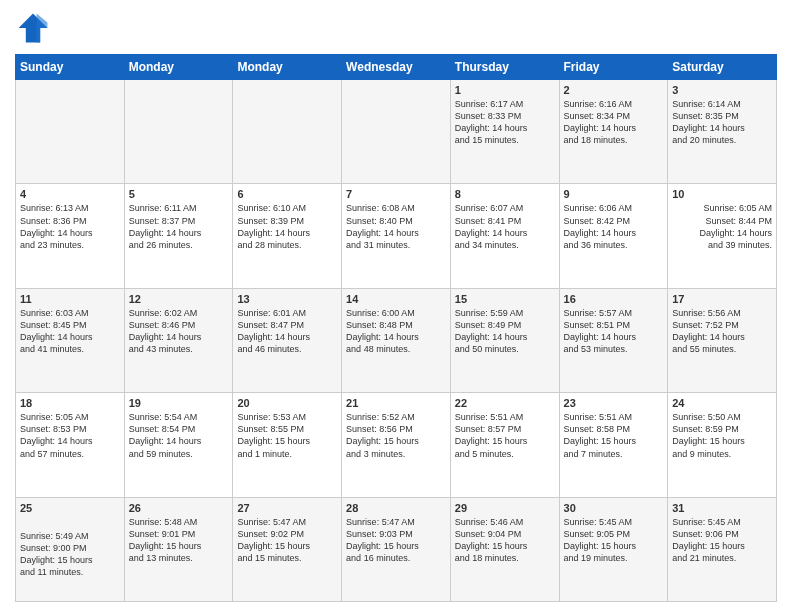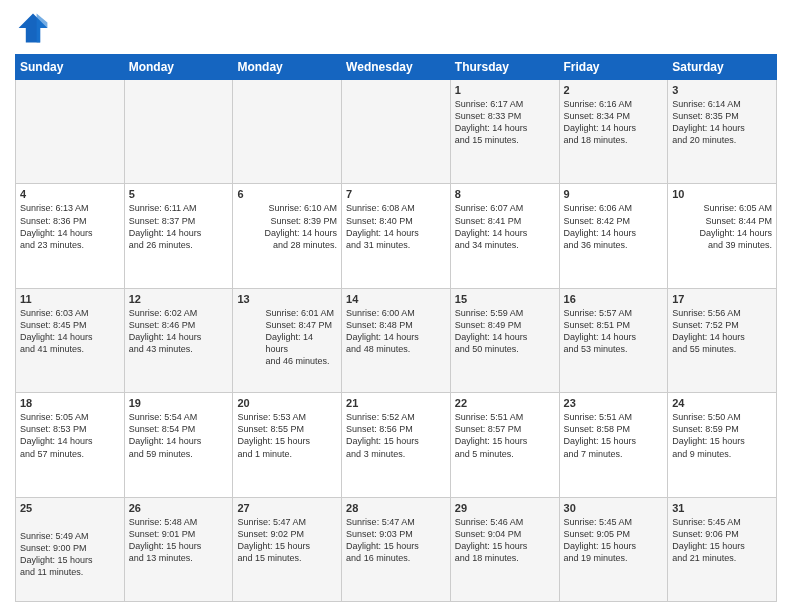--- a/index.html
+++ b/index.html
@@ -174,21 +174,21 @@
           </td>
           <td>
             <span class="day-number">5</span>
             <div class="day-info" style="white-space: pre-line;">Sunrise: 6:11 AM
 Sunset: 8:37 PM
 Daylight: 14 hours
 and 26 minutes.</div>
           </td>
           <td>
             <span class="day-number">6</span>
-            <div class="day-info" style="white-space: pre-line; text-align: right;">Sunrise: 6:10 AM
+            <div class="day-info" style="white-space: pre-line;">Sunrise: 6:10 AM
 Sunset: 8:39 PM
 Daylight: 14 hours
 and 28 minutes.</div>
           </td>
           <td>
             <span class="day-number">7</span>
             <div class="day-info" style="white-space: pre-line;">Sunrise: 6:08 AM
 Sunset: 8:40 PM
 Daylight: 14 hours
 and 31 minutes.</div>
@@ -225,21 +225,21 @@
           </td>
           <td>
             <span class="day-number">12</span>
             <div class="day-info" style="white-space: pre-line;">Sunrise: 6:02 AM
 Sunset: 8:46 PM
 Daylight: 14 hours
 and 43 minutes.</div>
           </td>
           <td>
             <span class="day-number">13</span>
-            <div class="day-info" style="white-space: pre-line; margin-left: 28px;">Sunrise: 6:01 AM
+            <div class="day-info" style="white-space: pre-line;">Sunrise: 6:01 AM
 Sunset: 8:47 PM
 Daylight: 14 hours
 and 46 minutes.</div>
           </td>
           <td>
             <span class="day-number">14</span>
             <div class="day-info" style="white-space: pre-line;">Sunrise: 6:00 AM
 Sunset: 8:48 PM
 Daylight: 14 hours
 and 48 minutes.</div>

